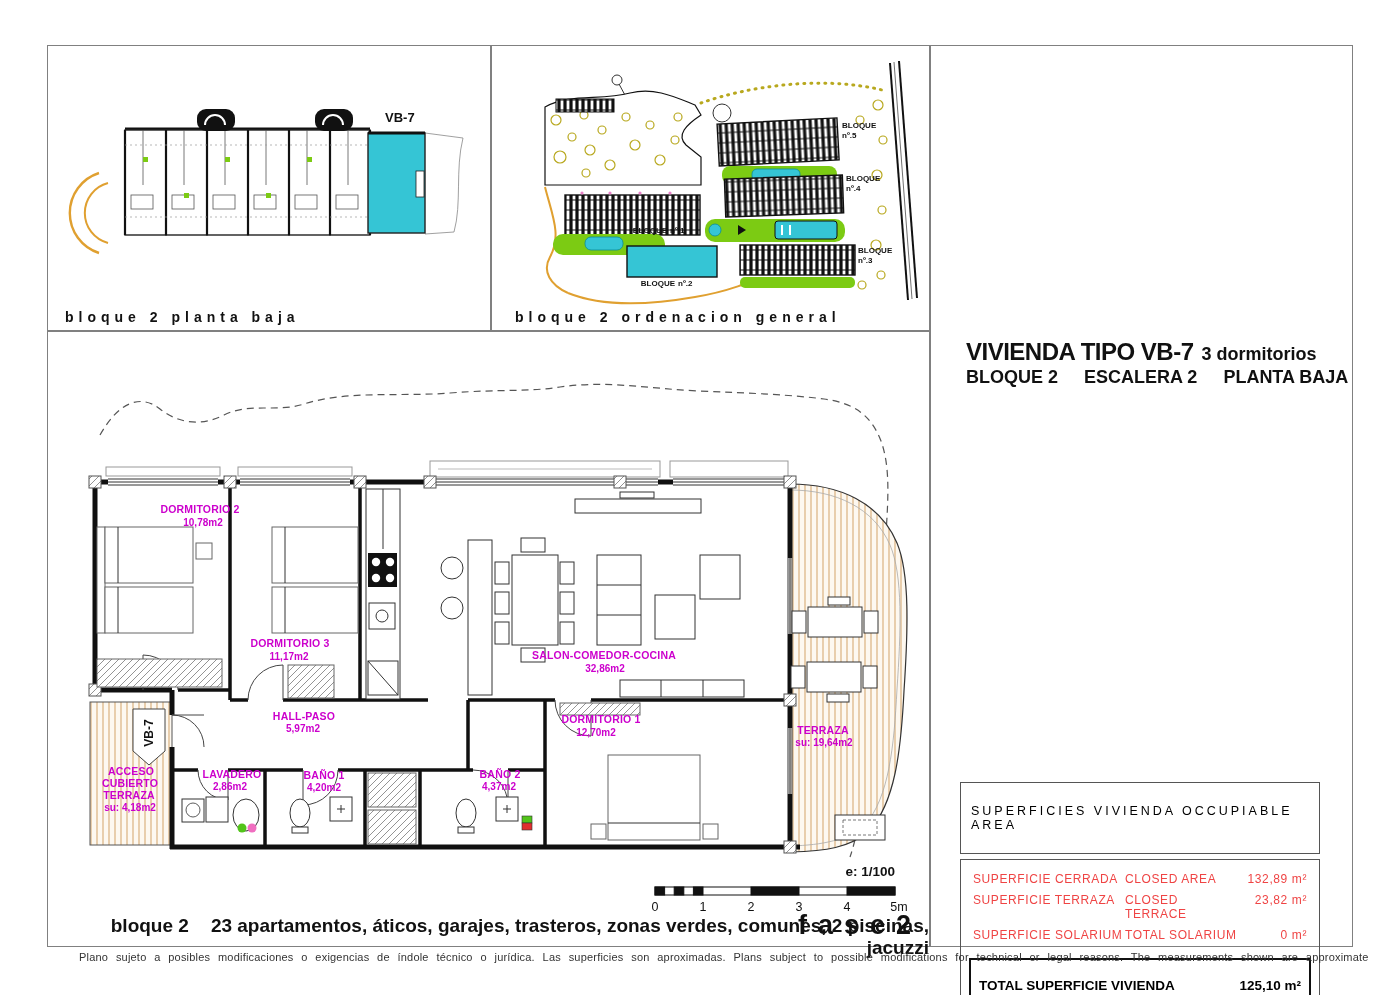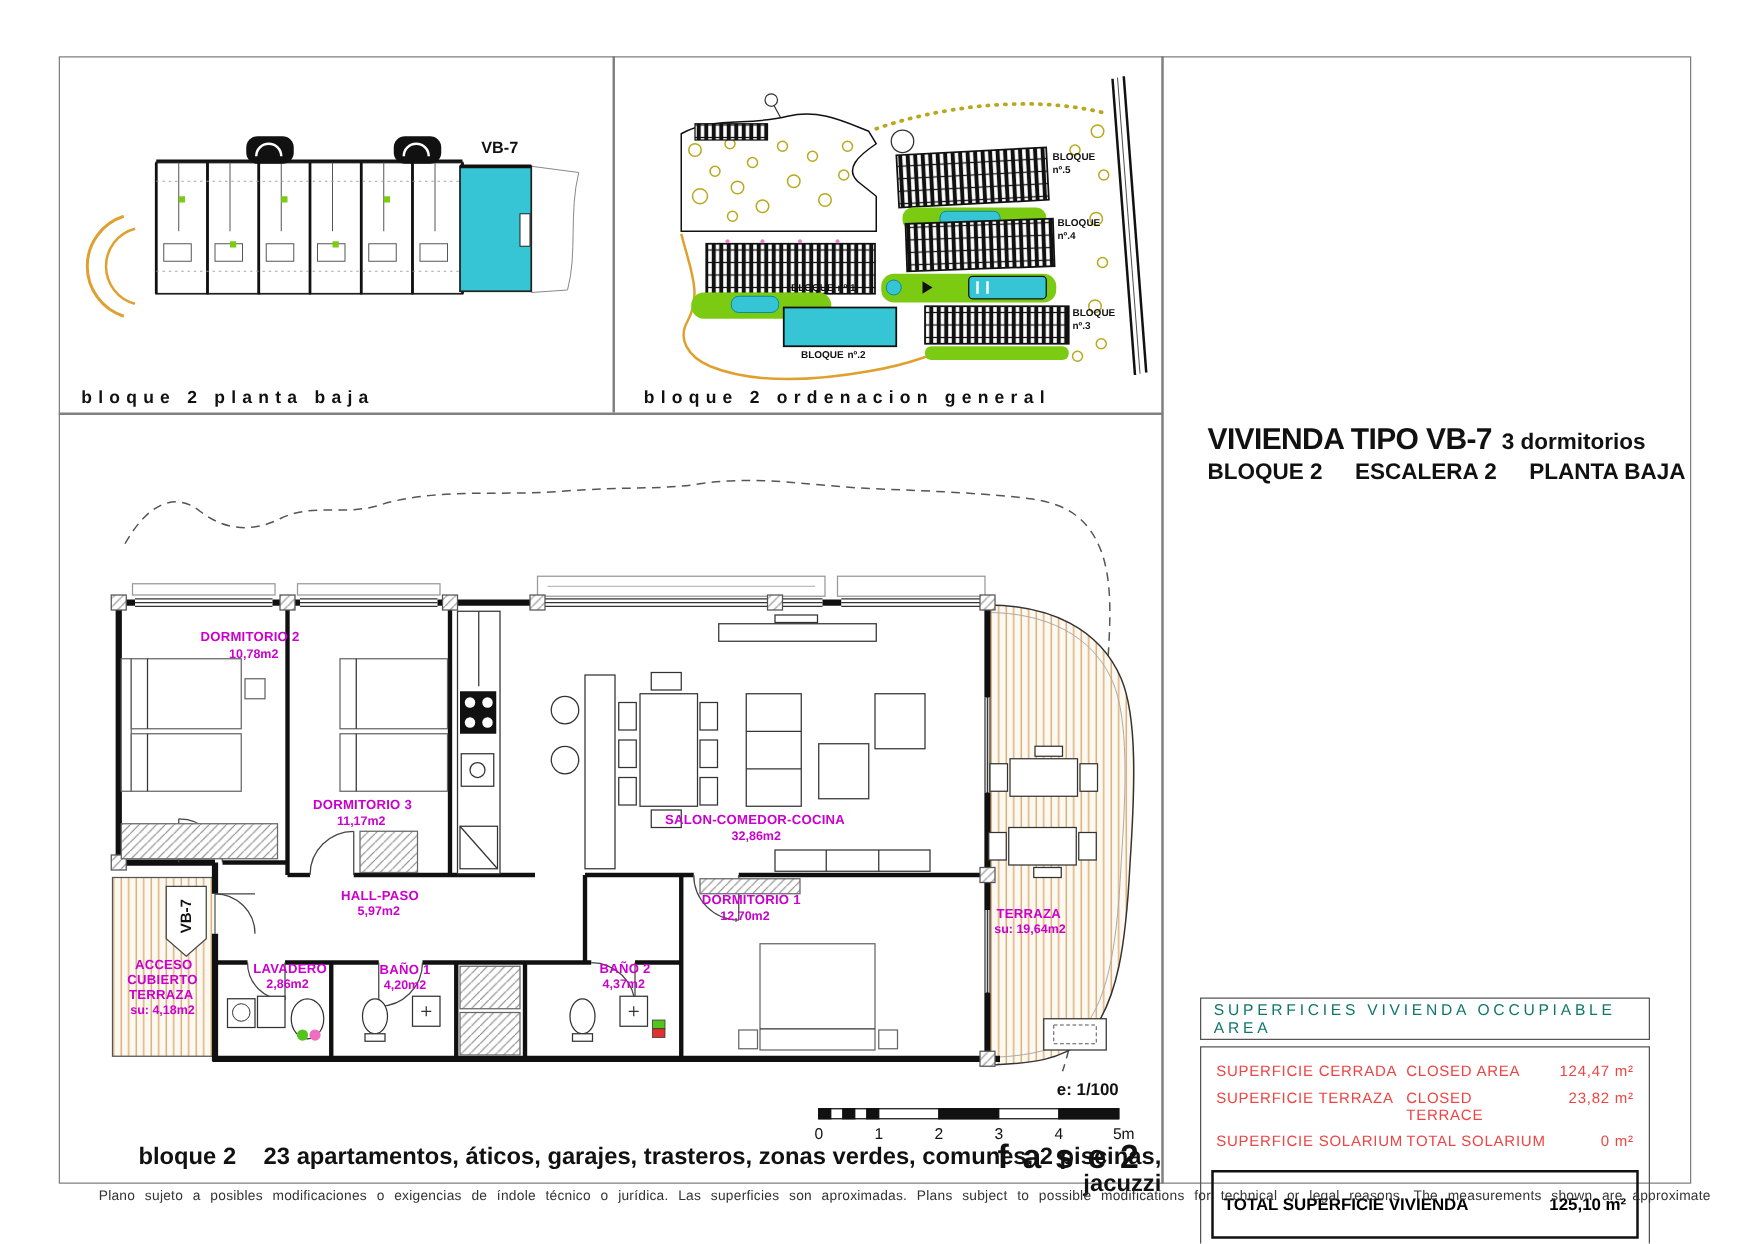--- a/index.html
+++ b/index.html
@@ -19,21 +19,21 @@
   .furn{stroke:#333;fill:#fff;stroke-width:1;}
   .furng{stroke:#666;fill:#fff;stroke-width:1;}
   
   .title-block{position:absolute;left:966px;top:338px;width:400px;}
   .t1{display:flex;align-items:baseline;gap:8px;}
   .t1 .big{font-size:24px;font-weight:bold;letter-spacing:-.5px;}
   .t1 .sub{font-size:18px;font-weight:bold;}
   .t2{display:flex;gap:26px;font-size:18px;font-weight:bold;margin-top:1px;}
   
   .surf{position:absolute;left:960px;top:782px;width:360px;}
-  .surf-head{border:1.2px solid #555;padding:2px 10px;font-size:12.5px;letter-spacing:3px;color:#0f766e;margin-top:16px;}
+  .surf-head{border:1.2px solid #555;padding:21px 10px;font-size:12.5px;letter-spacing:3px;color:#000000;}
   .surf-body{border:1.2px solid #555;margin-top:5px;padding:12px 8px 10px 8px;}
   .srow{display:grid;grid-template-columns:152px 118px 1fr;font-size:12px;color:#ef4444;
         letter-spacing:.6px;margin:0 4px 7px 4px;}
   .srow .val{text-align:right;}
   .stotal{border:2.5px solid #111;margin-top:16px;display:flex;justify-content:space-between;
           padding:18px 8px;font-size:13.5px;font-weight:bold;color:#000;}
   .bottom-caption{position:absolute;left:48px;top:915px;width:881px;text-align:right;
                   font-size:19px;font-weight:bold;color:#111;}
   .bottom-caption .p1{margin-right:22px;}
   .disclaimer{position:absolute;left:34px;top:951px;width:1340px;font-size:11px;color:#333;
@@ -537,21 +537,21 @@
   <div class="bottom-caption">
     <span class="p1">bloque 2</span><span>23 apartamentos, áticos, garajes, trasteros, zonas verdes, comunes, 2 piscinas, jacuzzi</span>
   </div>
 
   <div class="surf">
     <div class="surf-head">SUPERFICIES VIVIENDA OCCUPIABLE AREA</div>
     <div class="surf-body">
       <div class="srow">
         <span>SUPERFICIE CERRADA</span>
         <span>CLOSED AREA</span>
-        <span class="val">124,47 m²</span>
+        <span class="val">132,89 m²</span>
       </div>
       <div class="srow">
         <span>SUPERFICIE TERRAZA</span>
         <span>CLOSED TERRACE</span>
         <span class="val">23,82 m²</span>
       </div>
       <div class="srow">
         <span>SUPERFICIE SOLARIUM</span>
         <span>TOTAL SOLARIUM</span>
         <span class="val">0 m²</span>

